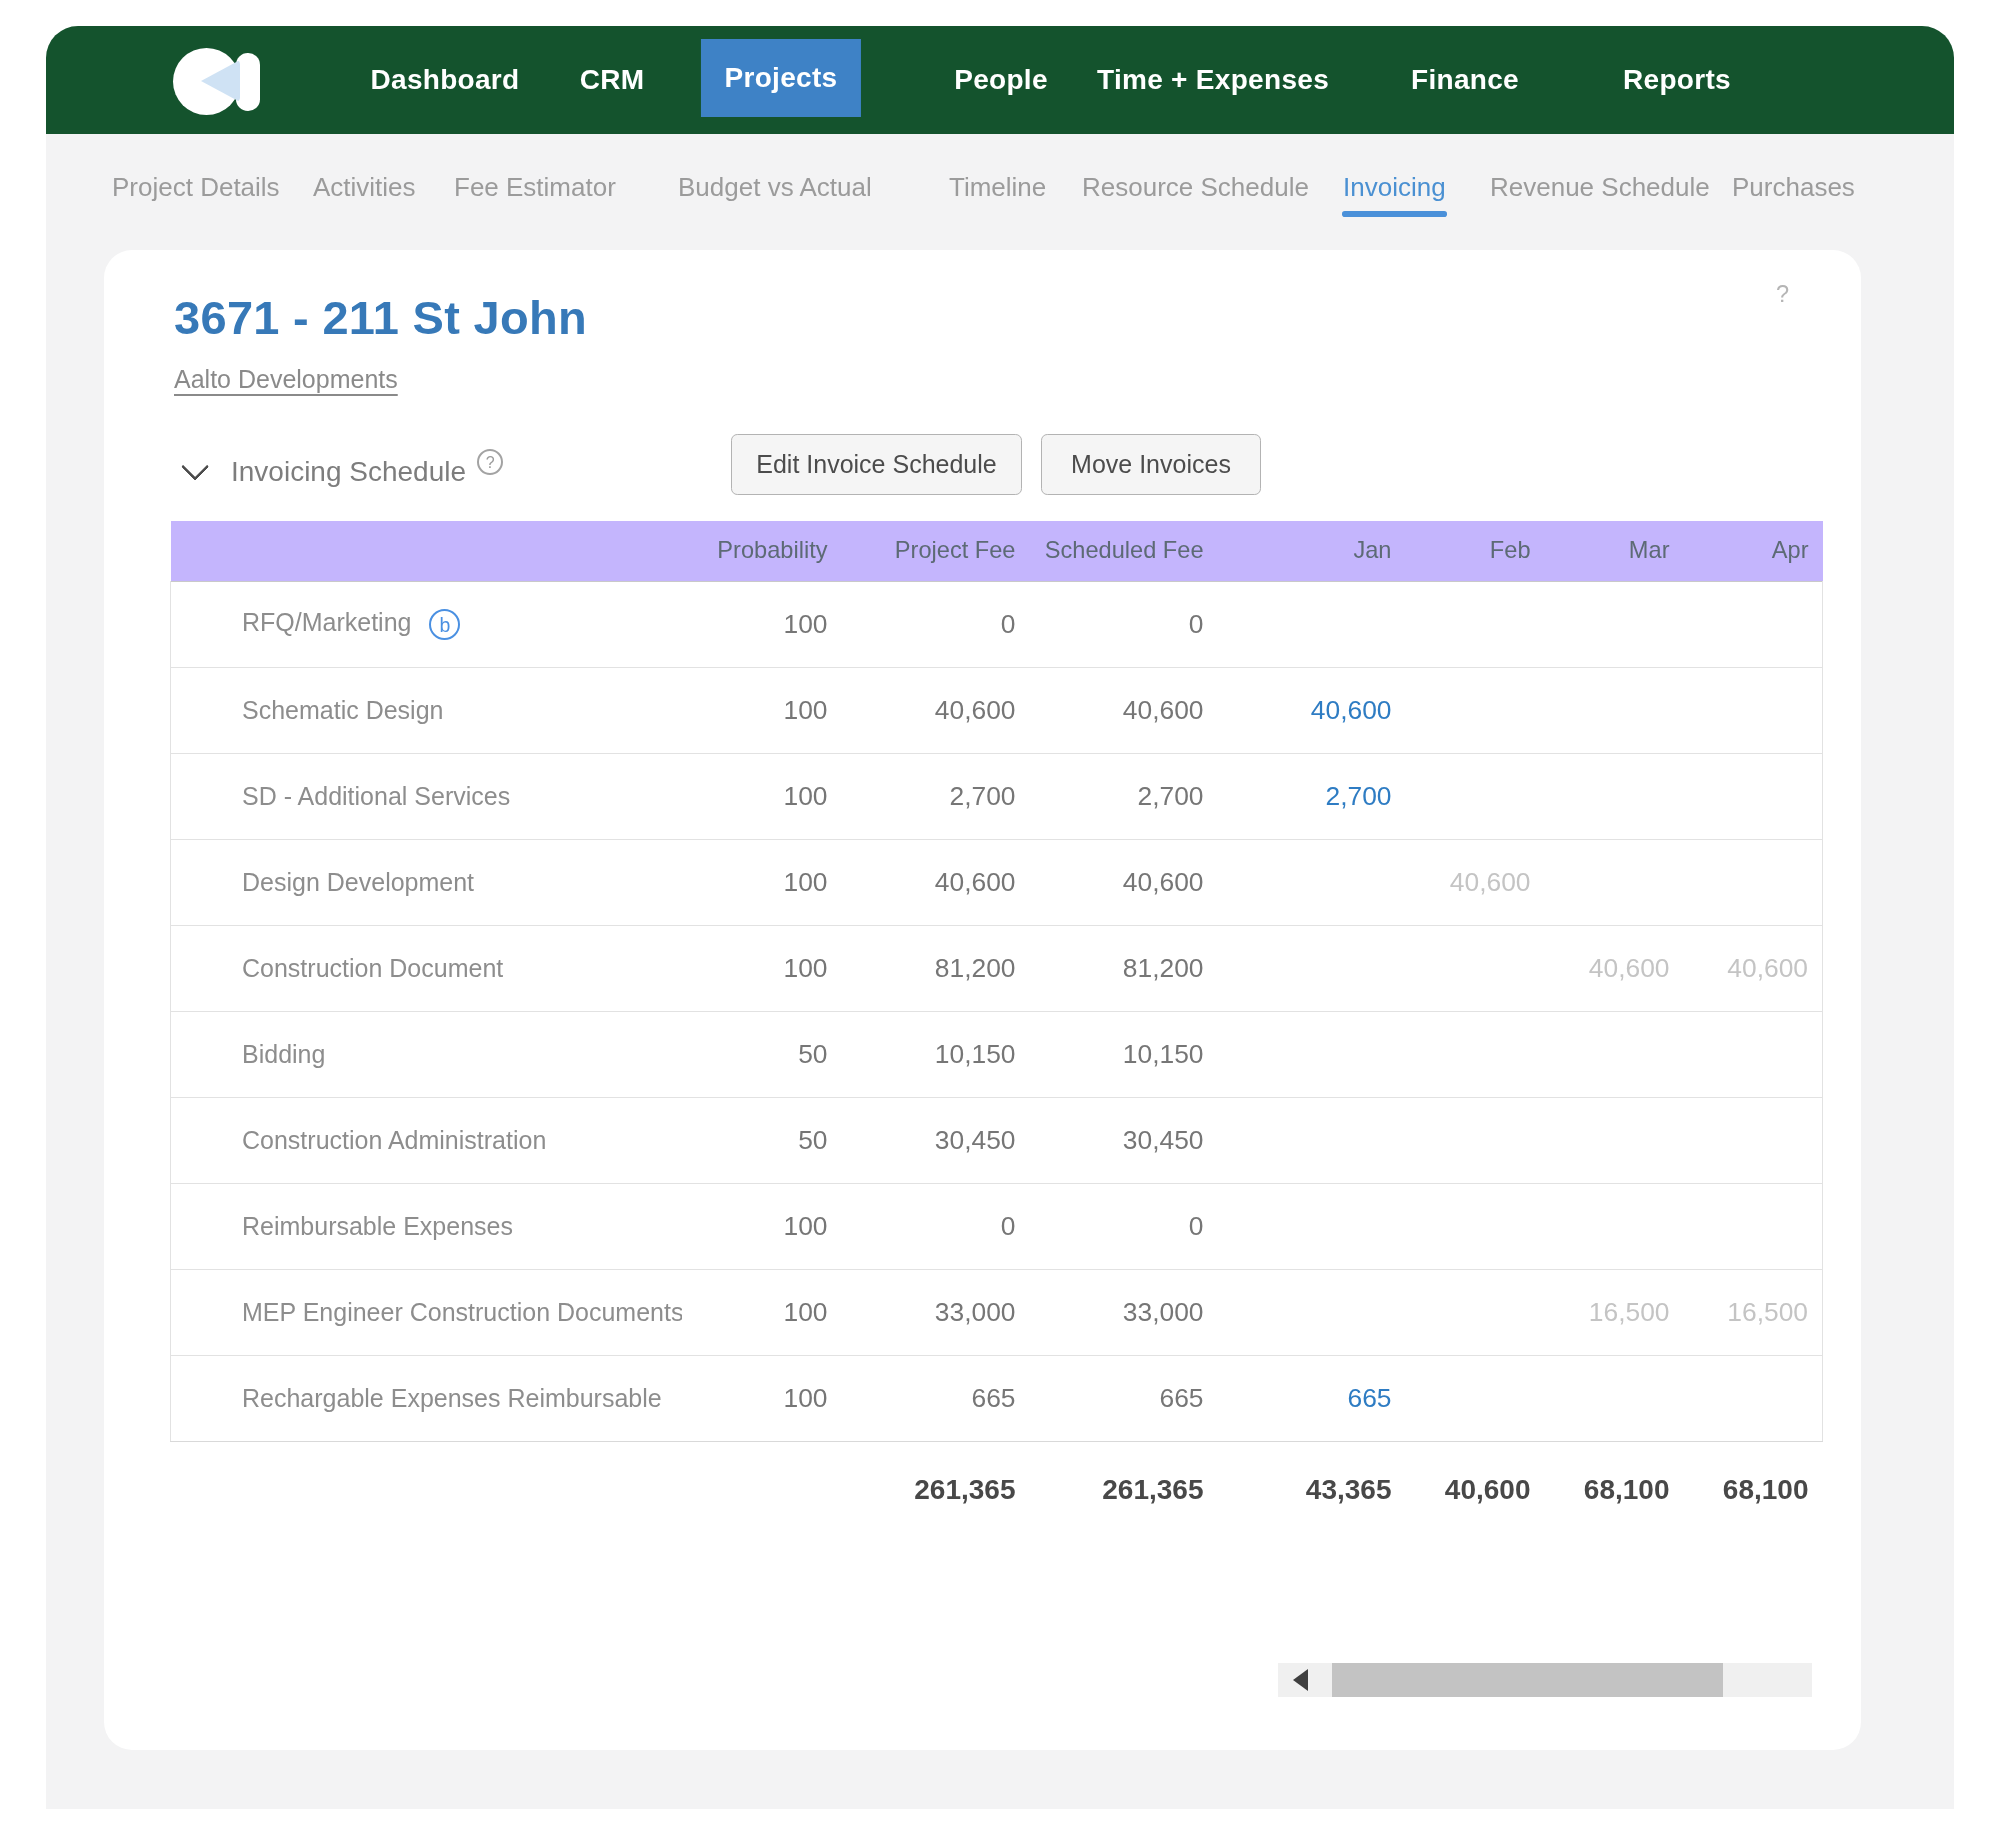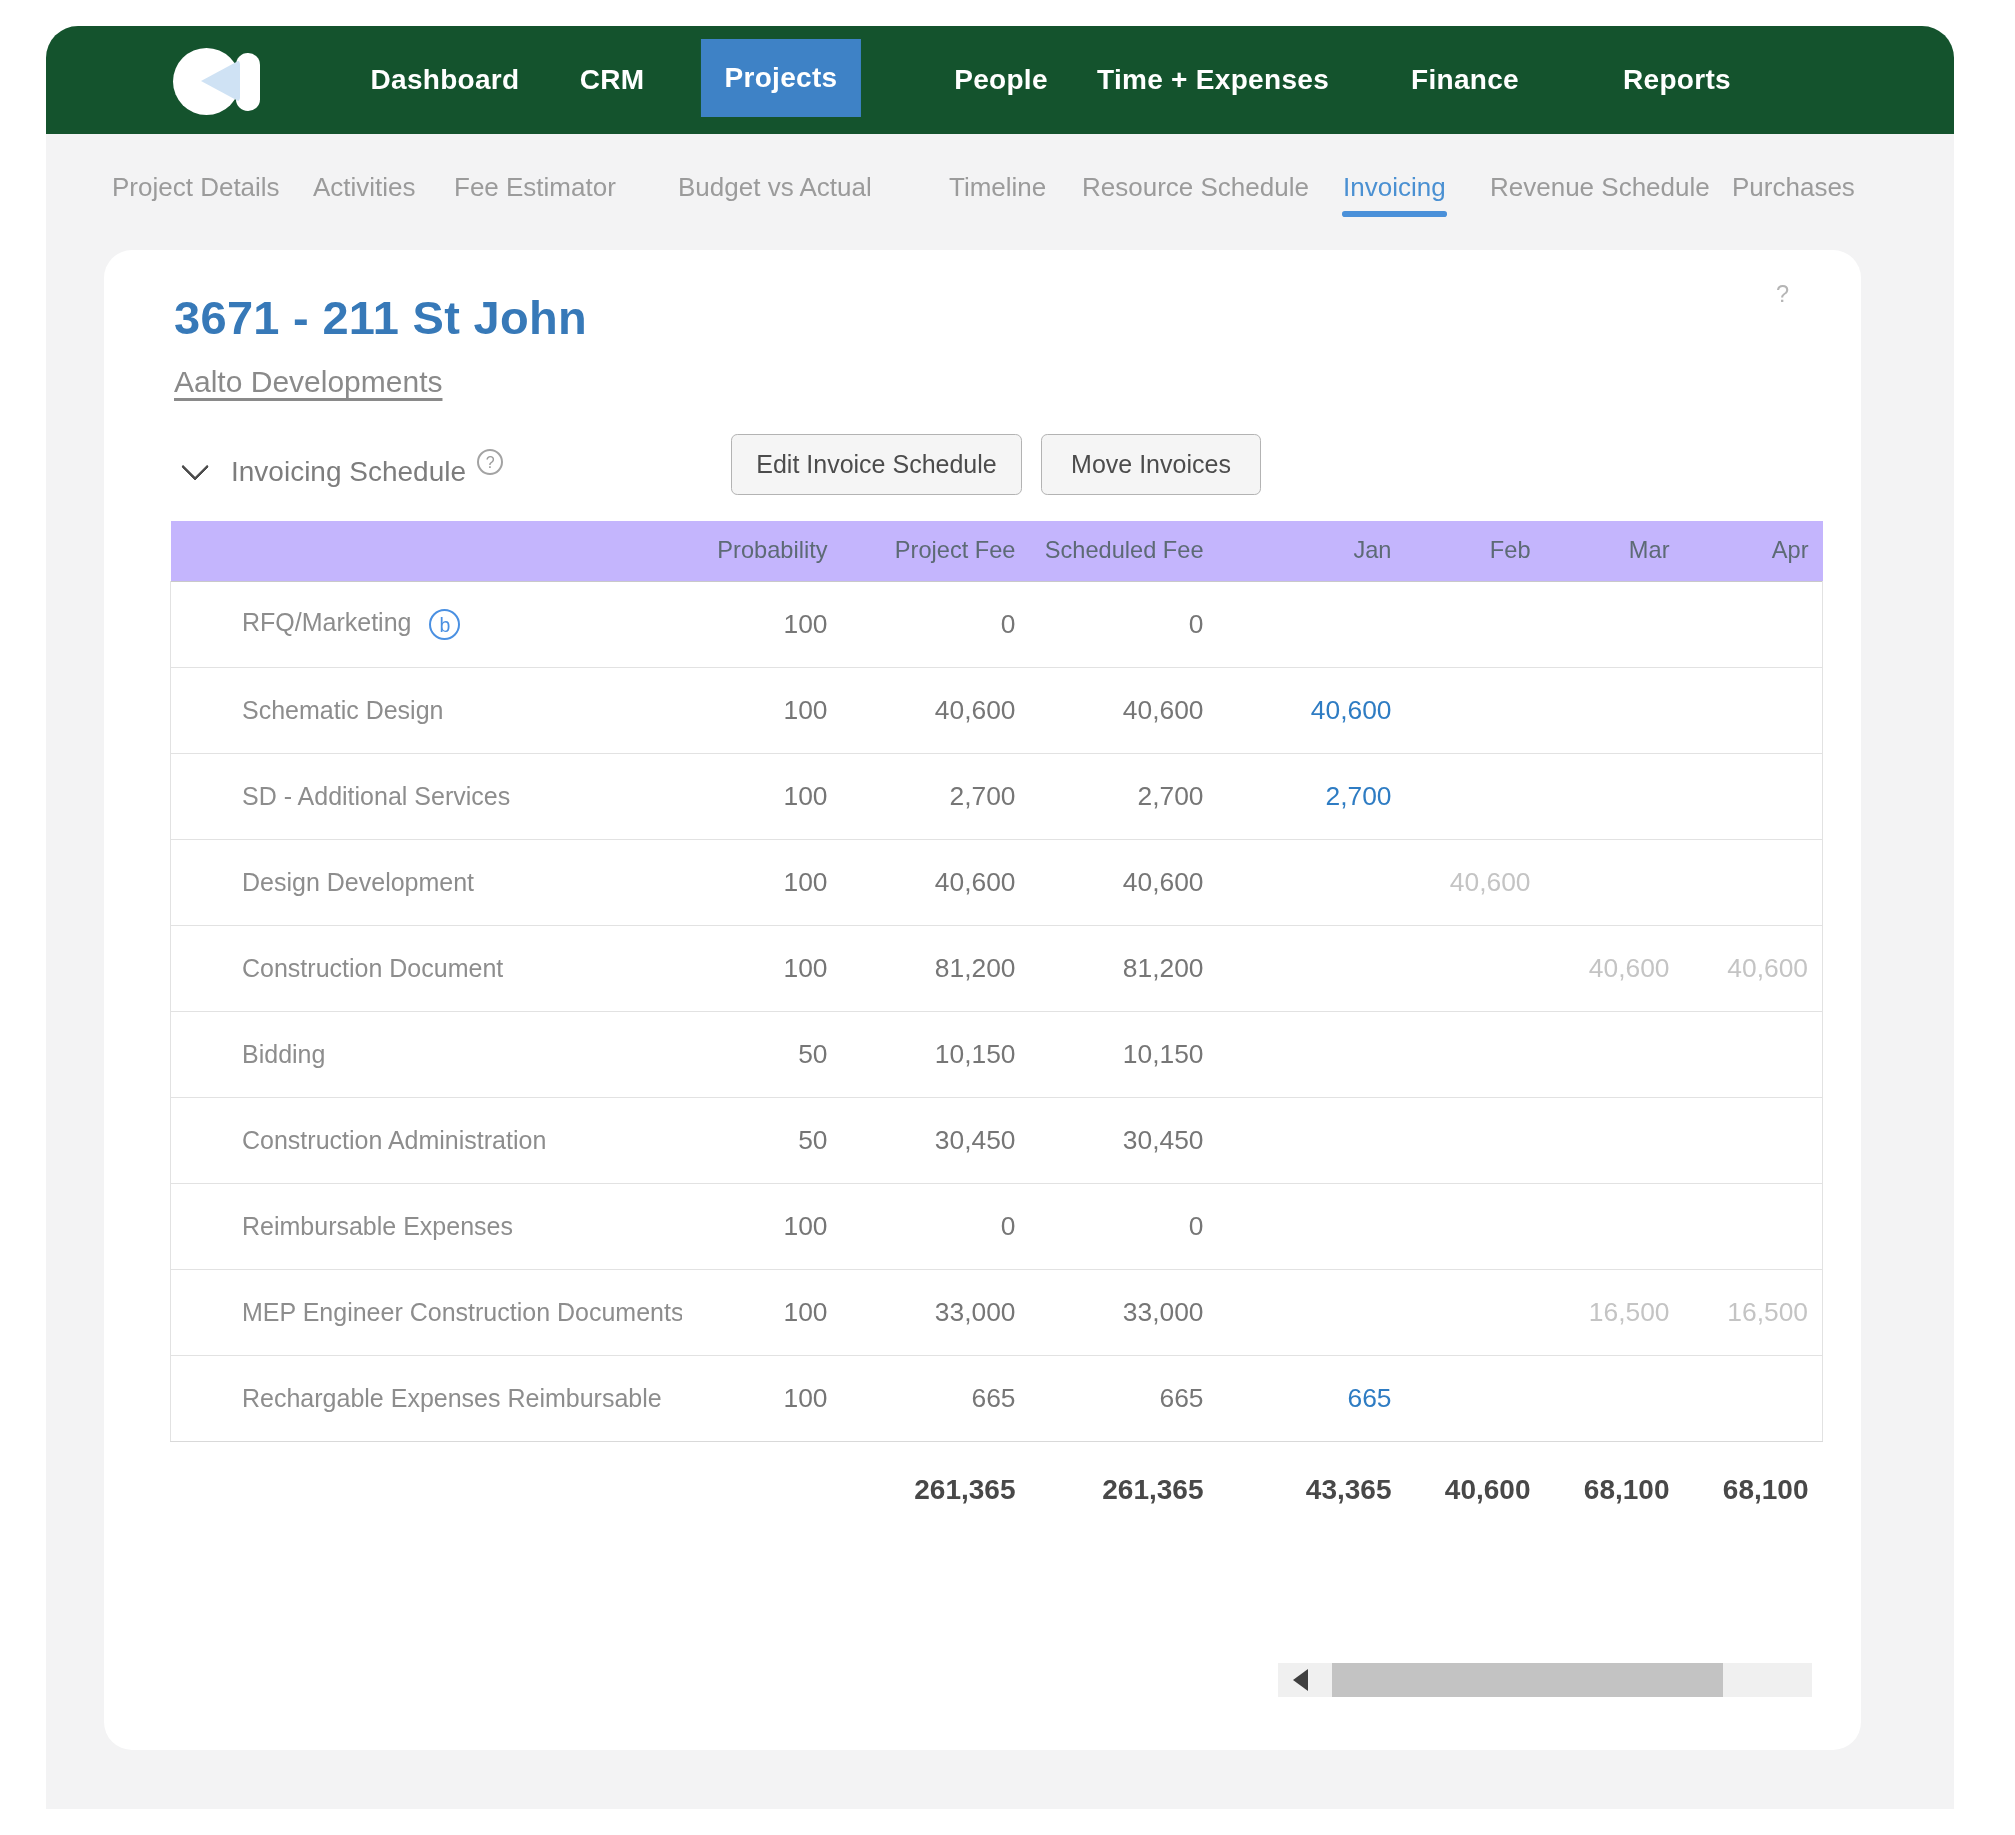--- a/index.html
+++ b/index.html
@@ -68,21 +68,21 @@
   .card {
     position:absolute; left:104px; top:250px; width:1757px; height:1500px;
     background:#ffffff; border-radius:28px;
   }
   .card-help { position:absolute; left:1672px; top:31px; font-size:23.6px; color:#b5b5b5; cursor:pointer; }
   .project-title {
     position:absolute; left:70px; top:40px; font-size:47px; font-weight:700;
     color:#3779b8; letter-spacing:0.3px;
   }
   .client-link {
-    position:absolute; left:70px; top:115px; font-size:30px; color:#8a8a8a;
+    position:absolute; left:70px; top:115px; font-size:25px; color:#8a8a8a;
     text-decoration:underline; text-underline-offset:5.6px; cursor:pointer;
   }
 
   .chevron-icon {
     position:absolute; left:81px; top:207px; width:19.5px; height:19.5px;
     border-left:3.5px solid #4c4c4c; border-bottom:3.5px solid #4c4c4c;
     transform:rotate(-45deg); border-radius:2.1px; cursor:pointer;
   }
   .section-label { position:absolute; left:127px; top:206px; font-size:28px; color:#7d7d7d; }
   .section-help {

